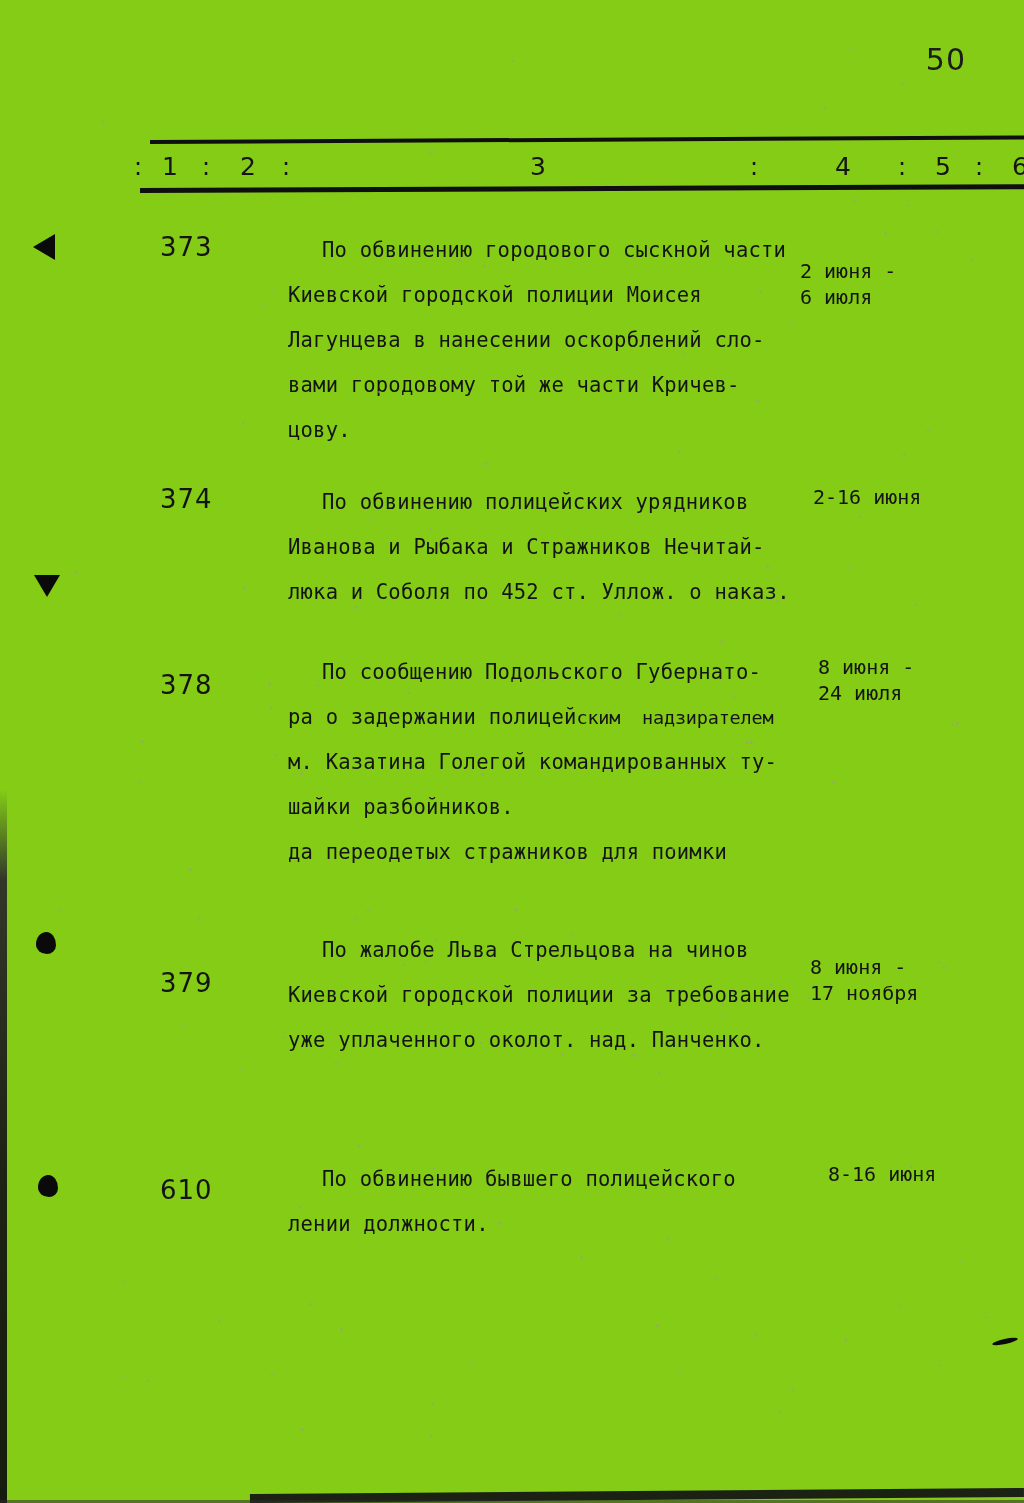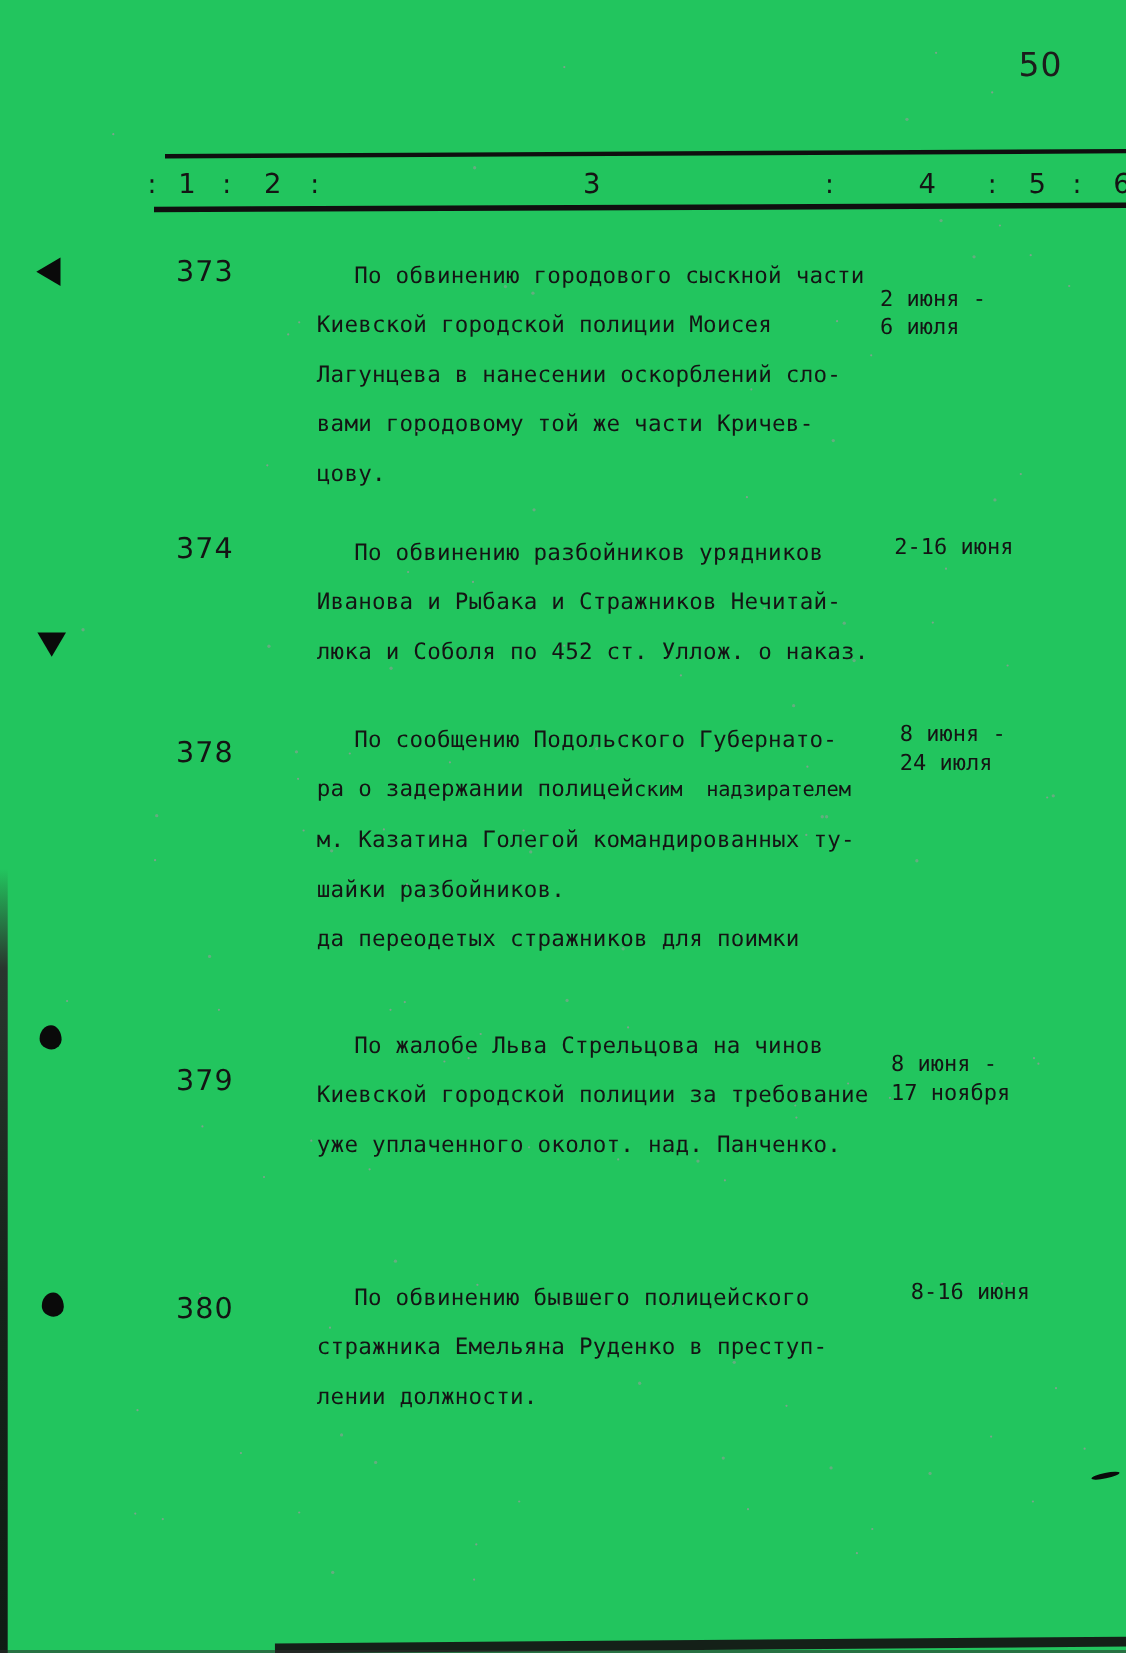--- a/index.html
+++ b/index.html
@@ -9,21 +9,21 @@
     background: #ffffff;
   }
   body {
     font-family: "DejaVu Sans Mono", "Liberation Mono", monospace;
     color: #1a1a1a;
   }
   #page {
     position: relative;
     width: 1024px;
     height: 1503px;
-    background: #22c55e;
+    background: #84cc16;
     overflow: hidden;
   }
 
   
   .edge-left {
     position: absolute;
     left: 0; top: 0;
     width: 7px; height: 1503px;
     background: linear-gradient(to bottom,
       rgba(255,255,255,0) 0px,
@@ -220,21 +220,21 @@
           <div class="ln">Киевской городской полиции Моисея</div>
           <div class="ln">Лагунцева в нанесении оскорблений сло-</div>
           <div class="ln">вами городовому той же части Кричев-</div>
           <div class="ln">цову.</div>
         </div>
         <div class="dates" style="left: 780px; top: 258px;"><span class="d-line">2 июня -</span><span class="d-line">6 июля</span></div>
       </div>
       <div class="entry">
         <div class="num" style="top: 484px;">374</div>
         <div class="body" style="top: 480px;">
-          <div class="ln indent">По обвинению разбойников урядников</div>
+          <div class="ln indent">По обвинению полицейских урядников</div>
           <div class="ln">Иванова и Рыбака и Стражников Нечитай-</div>
           <div class="ln">люка и Соболя по 452 ст. Уллож. о наказ.</div>
         </div>
         <div class="dates" style="left: 793px; top: 484px;"><span class="d-line">2-16 июня</span></div>
       </div>
       <div class="entry">
         <div class="num" style="top: 670px;">378</div>
         <div class="body" style="top: 650px;">
           <div class="ln indent">По сообщению Подольского Губернато-</div>
           <div class="ln"><span>ра о задержании полицей</span><span class="smallrun">ским  надзирателем</span></div>
@@ -247,24 +247,23 @@
       <div class="entry">
         <div class="num" style="top: 968px;">379</div>
         <div class="body" style="top: 928px;">
           <div class="ln indent">По жалобе Льва Стрельцова на чинов</div>
           <div class="ln">Киевской городской полиции за требование</div>
           <div class="ln">уже уплаченного околот. над. Панченко.</div>
         </div>
         <div class="dates" style="left: 790px; top: 954px;"><span class="d-line">8 июня -</span><span class="d-line">17 ноября</span></div>
       </div>
       <div class="entry">
-        <div class="num" style="top: 1175px;">380</div>
+        <div class="num" style="top: 1175px;">610</div>
         <div class="body" style="top: 1157px;">
           <div class="ln indent">По обвинению бывшего полицейского</div>
-          <div class="ln">стражника Емельяна Руденко в преступ-</div>
           <div class="ln">лении должности.</div>
         </div>
         <div class="dates" style="left: 808px; top: 1161px;"><span class="d-line">8-16 июня</span></div>
       </div>
     </div>
 
   <div id="marks-host">
       <div class="ink ink-tri-left" style="left: 33px; top: 234px;"></div>
       <div class="ink ink-tri-down" style="left: 34px; top: 575px;"></div>
       <div class="ink ink-blob" style="left: 36px; top: 932px;"></div>

